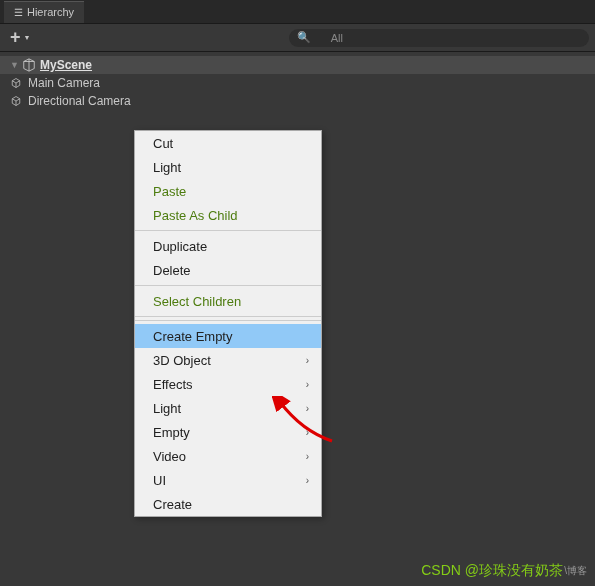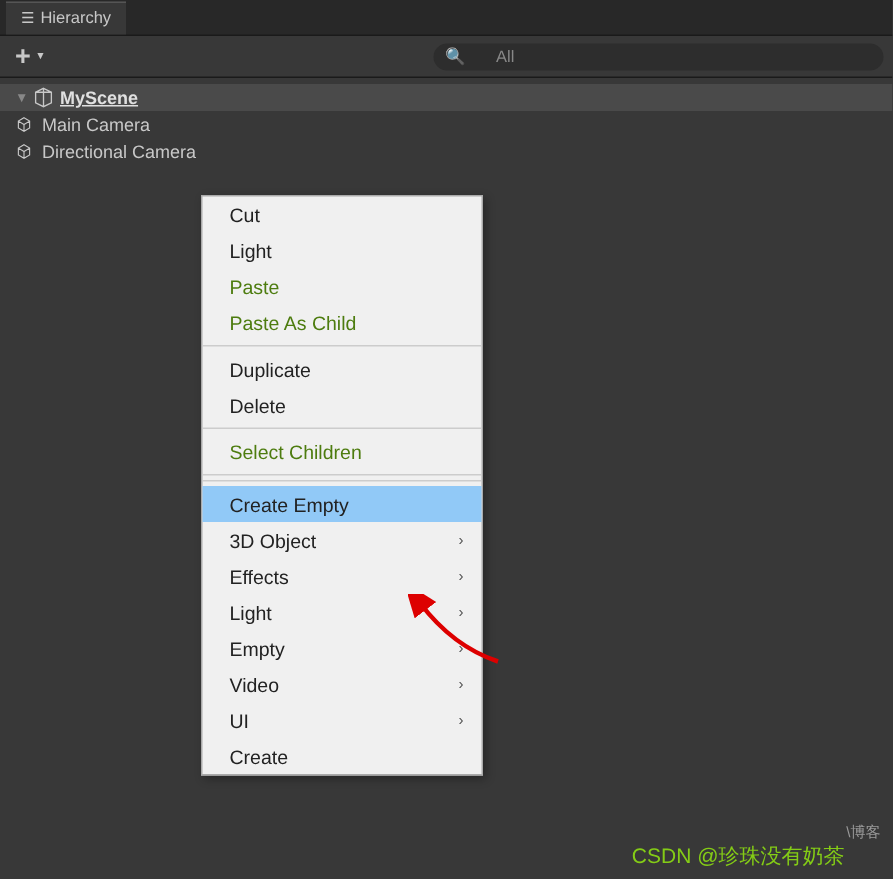--- a/index.html
+++ b/index.html
@@ -23,21 +23,21 @@
     .scene-row .label { font-weight: bold; color: #e0e0e0; text-decoration: underline; }
     .child-row { color: #c8c8c8; }
     .context-menu { position: absolute; left: 134px; top: 130px; width: 188px; background: #f0f0f0; border: 1px solid #aaa; box-shadow: 2px 2px 6px rgba(0,0,0,0.3); }
     .menu-item { height: 24px; display: flex; align-items: center; padding: 0 18px; font-size: 13px; color: #222; cursor: default; position: relative; }
     .menu-item.disabled { color: #4d7c0f; }
     .menu-item.highlighted { background: #91c9f7; }
     .menu-sep { height: 1px; background: #ccc; margin: 3px 0; }
     .submenu-arrow { position: absolute; right: 12px; font-size: 10px; color: #555; }
     .arrow-svg { position: absolute; left: 272px; top: 396px; pointer-events: none; }
     .watermark { position: absolute; bottom: 6px; right: 32px; color: #84cc16; font-size: 14px; font-family: sans-serif; }
-    .watermark-sub { position: absolute; bottom: 24px; right: 8px; color: #9a9a9a; font-size: 10px; margin-top: 23px; }
+    .watermark-sub { position: absolute; bottom: 8px; right: 8px; color: #9a9a9a; font-size: 10px; margin-top: 23px; }
   </style>
 </head>
 <body>
 
 <div class="tab-bar">
   <div class="tab">
     <span class="tab-icon">☰</span>
     <span>Hierarchy</span>
   </div>
 </div>

